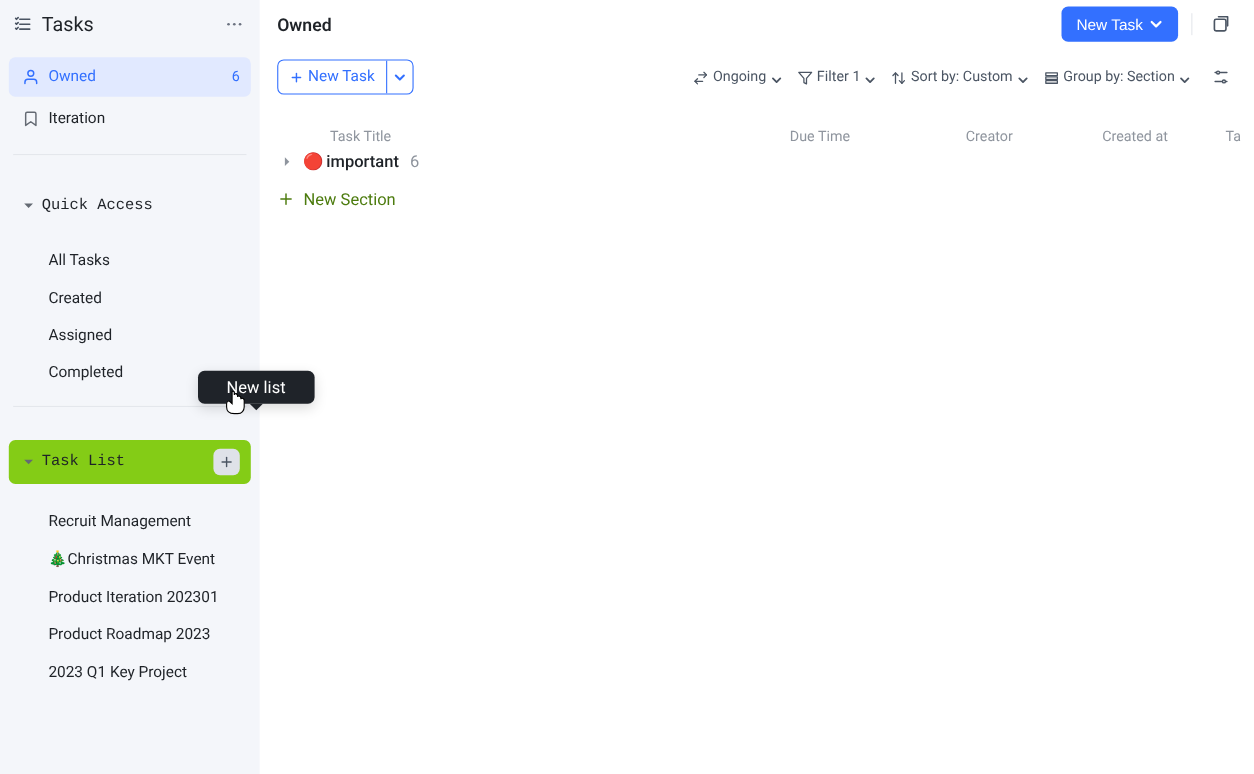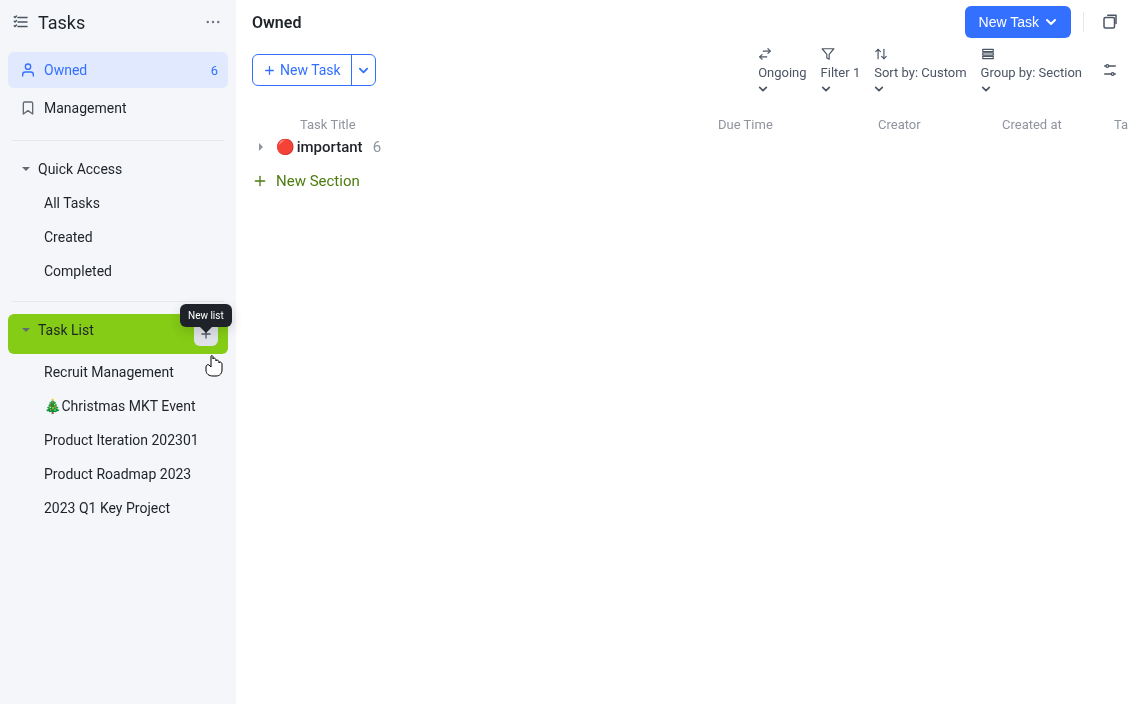--- a/index.html
+++ b/index.html
@@ -17,49 +17,49 @@
     .sb-divider { height: 1px; background: #e4e7ec; margin: 6px 12px; }
 
     .nav-item { display: flex; align-items: center; padding: 8px 10px; margin: 2px 4px; border-radius: 6px; cursor: pointer; color: #1f2328; }
     .nav-item .icon { width: 20px; height: 20px; display: flex; align-items: center; justify-content: center; margin-right: 6px; color: #646a73; }
     .nav-item .label { flex: 1; font-size: 14px; }
     .nav-item .count { font-size: 13px; }
     .nav-item.active { background: #e1e9ff; color: #3370ff; }
     .nav-item.active .icon { color: #3370ff; }
     .nav-item.active .count { color: #3370ff; }
 
-    .section-header { display: flex; align-items: flex-start; padding: 8px 10px; margin: 0 4px; border-radius: 6px; cursor: pointer; }
+    .section-header { display: flex; align-items: center; padding: 8px 10px; margin: 18px 4px; border-radius: 6px; cursor: pointer; font-family: Liberation Mono, monospace; }
     .section-header .caret { width: 16px; height: 16px; display:flex; align-items:center; justify-content:center; color: #646a73; margin-right: 4px; }
     .section-header .label { flex: 1; font-size: 14px; color: #1f2328; }
     .section-header.hovered { background: #84cc16; }
     .section-header .addbtn { width: 24px; height: 24px; display:flex; align-items:center; justify-content:center; border-radius:6px; background:#dfe2e8; color:#4b5563; cursor:pointer; }
 
     .sub-item { display:flex; align-items:center; padding: 8px 10px 8px 36px; margin: 2px 4px; border-radius:6px; cursor:pointer; font-size:14px; color:#1f2328; }
 
     
-    .tooltip { position:absolute; background:#1f2329; color:#fff; font-size:10px; padding:6px 8px; border-radius:6px; white-space:nowrap; box-shadow:0 4px 12px rgba(0,0,0,.15); }
+    .tooltip { position:absolute; background:#1f2329; color:#fff; font-size:15px; padding:6px 26px; border-radius:6px; white-space:nowrap; box-shadow:0 4px 12px rgba(0,0,0,.15);margin-top:33px; }
     .tooltip::after { content:""; position:absolute; left:50%; bottom:-6px; transform:translateX(-50%); border:6px solid transparent; border-top-color:#1f2329; border-bottom:none; }
 
     
     .cursor { position:absolute; width:18px; height:18px; pointer-events:none; }
 
     
     .main { flex:1; height:100%; display:flex; flex-direction:column; }
     .topbar { height:44px; display:flex; align-items:center; padding:0 16px; }
     .topbar .page-title { font-size:16px; font-weight:600; flex:1; }
     .btn-primary { background:#3370ff; color:#fff; border:none; border-radius:6px; height:32px; padding:0 14px; display:flex; align-items:center; gap:6px; font-size:14px; cursor:pointer; }
     .topbar .divider-vert { width:1px; height:20px; background:#e4e7ec; margin:0 12px; }
     .icon-btn { width:28px; height:28px; display:flex; align-items:center; justify-content:center; color:#4b5563; border-radius:6px; cursor:pointer; }
 
     .toolbar { height:52px; display:flex; align-items:center; padding:0 16px; gap:14px; }
     .btn-outline { display:flex; align-items:stretch; border:1px solid #3370ff; border-radius:6px; overflow:hidden; height:32px; }
     .btn-outline .main-btn { display:flex; align-items:center; gap:4px; padding:0 10px; color:#3370ff; font-size:14px; cursor:pointer; }
     .btn-outline .caret-btn { display:flex; align-items:center; justify-content:center; width:24px; border-left:1px solid #3370ff; color:#3370ff; cursor:pointer; }
     .toolbar .spacer { flex:1; }
-    .toolbar .ctl { display:flex; align-items:flex-start; gap:4px; font-size:13px; color:#4b5563; cursor:pointer;flex-direction:column; }
+    .toolbar .ctl { display:flex; align-items:flex-end; gap:4px; font-size:13px; color:#4b5563; cursor:pointer; }
 
     .table-head { display:flex; align-items:center; height:36px; padding:0 16px; font-size:13px; color:#8f959e; }
     .col { padding:0 8px;margin-top:20px; }
     .col-title { flex:1; padding-left: 48px; }
     .col-due { width:160px; }
     .col-creator { width:124px; }
     .col-created { width:112px; }
     .col-tag { width:18px; text-align:center; }
 
     .section-row { display:flex; align-items:center; padding:6px 16px; font-size:15px; }
@@ -108,40 +108,43 @@
         </span>
         <span class="label">Owned</span>
         <span class="count">6</span>
       </div>
       <div class="nav-item">
         <span class="icon">
           <svg width="16" height="16" viewBox="0 0 24 24" fill="none" stroke="currentColor" stroke-width="2" stroke-linecap="round" stroke-linejoin="round">
               <path d="M19 21l-7-5-7 5V5a2 2 0 0 1 2-2h10a2 2 0 0 1 2 2z"></path>
             </svg>
         </span>
-        <span class="label">Management</span>
+        <span class="label">Iteration</span>
       </div>
     </div>
 
     <div class="sb-divider"></div>
 
     <div class="sb-group">
       <div class="section-header">
         <span class="caret">
           <svg width="10" height="10" viewBox="0 0 10 10" fill="currentColor">
               <path d="M1 3 L5 7 L9 3 Z"></path>
             </svg>
         </span>
         <span class="label">Quick Access</span>
       </div>
       <div class="sub-item">
           <span>All Tasks</span>
         </div>
       <div class="sub-item">
           <span>Created</span>
+        </div>
+      <div class="sub-item">
+          <span>Assigned</span>
         </div>
       <div class="sub-item">
           <span>Completed</span>
         </div>
     </div>
 
     <div class="sb-divider"></div>
 
     <div class="sb-group" style="position:relative;">
       <div class="section-header hovered">

